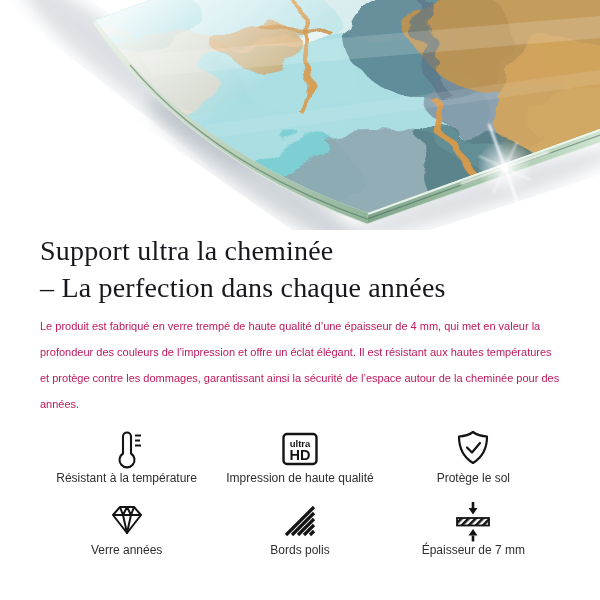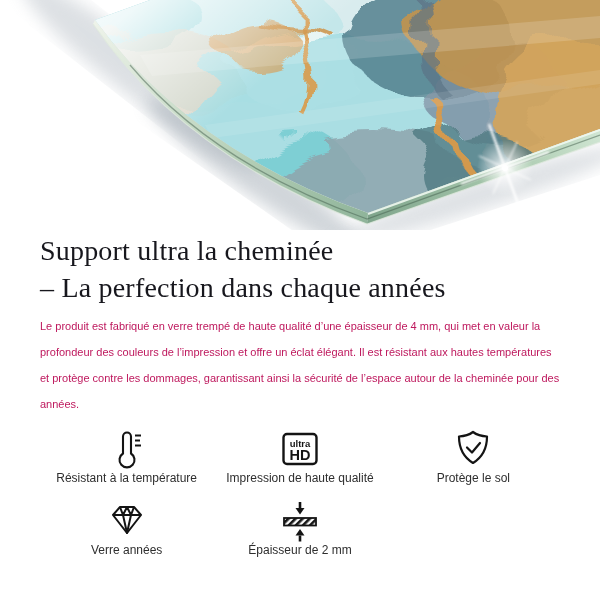--- a/index.html
+++ b/index.html
@@ -168,35 +168,47 @@
           <svg width="44" height="44" viewBox="0 0 44 44" fill="none" stroke="#141414" stroke-width="2" stroke-linejoin="round">
             <path d="M8,16 L15,8 H29 L36,16 L22,34 Z"></path>
             <path d="M8,16 H36"></path>
             <path d="M15,8 L18,16 L22,8 L26,16 L29,8"></path>
             <path d="M18,16 L22,34 L26,16"></path>
           </svg>
         </span>
         <span class="lbl">Verre années</span>
       </div>
 
+      <div class="feature">
+        <span class="ic">
+          <svg width="44" height="44" viewBox="0 0 44 44" stroke="#141414" stroke-width="3.2">
+            <path d="M8,36 L36,8"></path>
+            <path d="M14,36 L36,14"></path>
+            <path d="M20,36 L36,20"></path>
+            <path d="M26,36 L36,26"></path>
+            <path d="M32,36 L36,32"></path>
+          </svg>
+        </span>
+        <span class="lbl">Bords polis</span>
+      </div>
 
       <div class="feature">
         <span class="ic">
           <svg width="44" height="44" viewBox="0 0 44 44">
             <defs>
               <pattern id="hatch4mm" width="5" height="5" patternUnits="userSpaceOnUse" patternTransform="rotate(45)">
                 <rect width="5" height="5" fill="#ffffff"></rect>
                 <rect width="2.6" height="5" fill="#141414"></rect>
               </pattern>
             </defs>
             <path d="M22,3 V9" stroke="#141414" stroke-width="2.6"></path>
             <path d="M17.5,9 L22,15.5 L26.5,9 Z" fill="#141414"></path>
             <rect x="6" y="19" width="32" height="7.5" fill="url(#hatch4mm)" stroke="#141414" stroke-width="1.8"></rect>
             <path d="M17.5,36.5 L22,30 L26.5,36.5 Z" fill="#141414"></path>
             <path d="M22,36.5 V42.5" stroke="#141414" stroke-width="2.6"></path>
           </svg>
         </span>
-        <span class="lbl">Épaisseur de 2 mm</span>
+        <span class="lbl">Épaisseur de 7 mm</span>
       </div>
 
     </div>
   </div>
 </div>
 
 </body></html>

